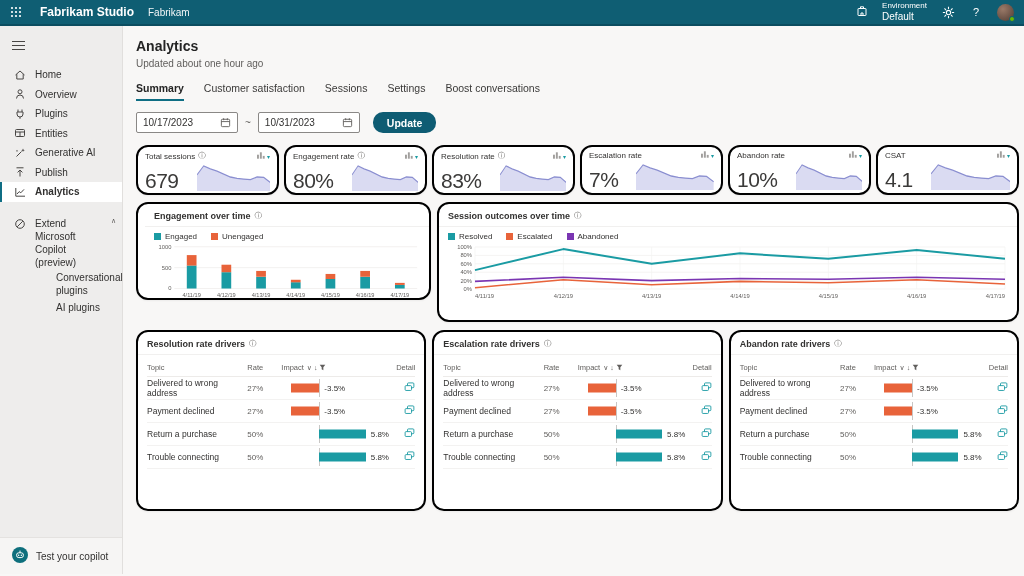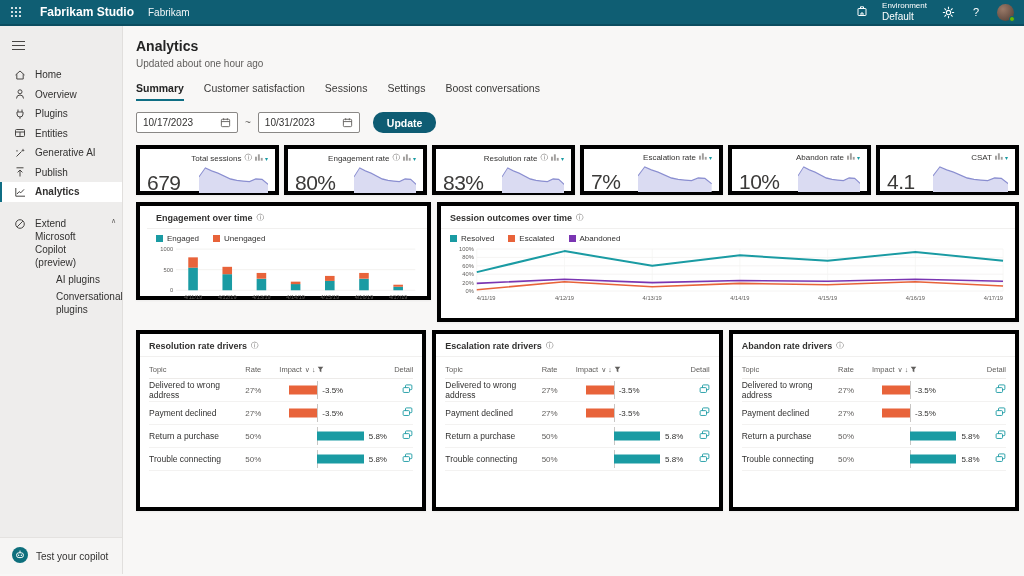--- a/index.html
+++ b/index.html
@@ -55,22 +55,22 @@
     display:flex; align-items:center; padding:0 6px; }
   .dateinput input { border:0; outline:0; width:70px; font-size:10px; color:#323130; background:transparent;
     font-family:"Liberation Sans", sans-serif; }
   .dateinput .cal { margin-left:auto; color:#605e5c; display:flex; cursor:pointer; }
   .sep { font-size:10px; color:#605e5c; }
   .update-btn { margin-left:6px; height:21px; padding:0 14px; background:#0e5c73; color:#fff;
     font-size:10.5px; font-weight:bold; border:0; border-radius:10px; cursor:pointer;
     font-family:"Liberation Sans", sans-serif; }
 
   
-  .card { background:#fff; border:4px solid #000000; border-radius:0;
-    box-shadow:0 1px 2px rgba(0,0,0,.05);align-items:flex-end; }
+  .card { background:#fff; border:2px solid #000000; border-radius:12px;
+    box-shadow:0 1px 2px rgba(0,0,0,.05); }
   .card-title-row { display:flex; align-items:center; gap:4px; font-size:9px; font-weight:bold;
     color:#323130; padding:7px 9px 5px; border-bottom:1px solid #f1f0ef; }
   .info { font-size:7.5px; color:#605e5c; font-weight:normal; }
 
   
   .kpi-row { display:flex; gap:5px; margin-top:12px; }
   .kpi { flex:1; height:50px; padding:4px 7px 5px; display:flex; flex-direction:column; }
   .kpi-head { display:flex; align-items:center; gap:3px; font-size:8px; color:#323130; }
   .kpi-opts { margin-left:auto; display:flex; align-items:center; gap:2px; cursor:pointer; }
   .kpi-caret { color:#1a9ba3; font-size:6px; }
@@ -230,25 +230,25 @@
             <svg width="12" height="12" viewBox="0 0 12 12" fill="none" stroke="currentColor">
               <circle cx="6" cy="6" r="4.3"></circle>
               <path d="M3.2 8.8L8.8 3.2"></path>
             </svg>
           </span>
           <span class="nav-label">Extend Microsoft Copilot (preview)</span>
           <span class="chev">∧</span>
         </div>
         <div class="nav-item indent">
           <span class="nicon"></span>
-          <span class="nav-label">AI plugins</span>
+          <span class="nav-label">Conversational plugins</span>
         </div>
         <div class="nav-item indent">
           <span class="nicon"></span>
-          <span class="nav-label">Conversational plugins</span>
+          <span class="nav-label">AI plugins</span>
         </div>
       </nav>
     <div class="sidebar-spacer"></div>
     <div class="test-copilot">
       <span>
         <svg width="16" height="16" viewBox="0 0 16 16">
             <circle cx="8" cy="8" r="8" fill="#0e6f7c"></circle>
             <rect x="4.6" y="5.8" width="6.8" height="4.8" rx="2.2" fill="none" stroke="#fff" stroke-width="1"></rect>
             <circle cx="6.6" cy="8.2" r=".75" fill="#fff"></circle>
             <circle cx="9.4" cy="8.2" r=".75" fill="#fff"></circle>

